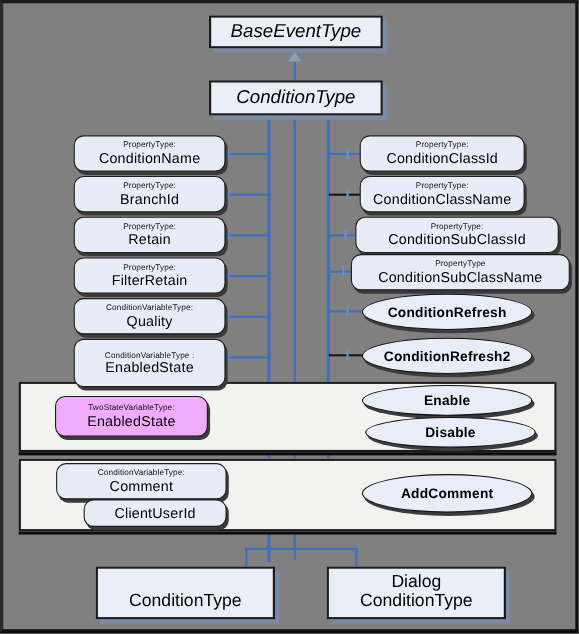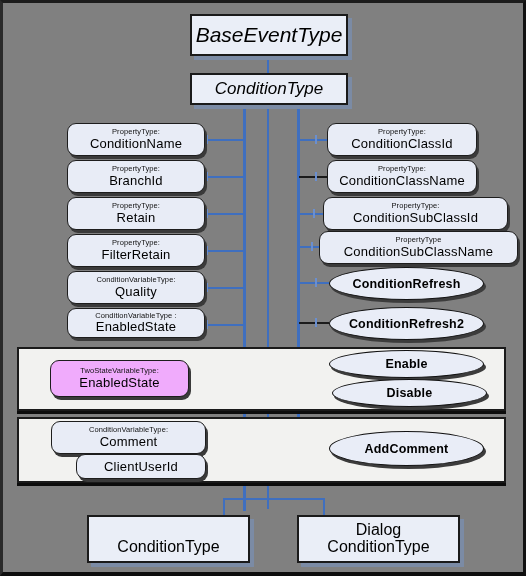--- a/index.html
+++ b/index.html
@@ -100,21 +100,21 @@
 
   <div class="vline" style="left:264px;top:40px;width:2px;height:72px;"></div>
   <div class="vline" style="left:264px;top:102px;width:2px;height:404px;"></div>
 
   <div class="vline" style="left:294px;top:102px;width:3px;height:338px;"></div>
 
   <div class="tri" style="left:257px;top:42px;">
       <i></i>
     </div>
 
-  <div class="clsbox italic" style="left:187px;top:11px;width:158px;height:42px;font-size:21px;">
+  <div class="clsbox italic" style="left:187px;top:11px;width:158px;height:30px;font-size:17px;">
     <span class="t">BaseEventType</span>
   </div>
 
   <div class="clsbox italic" style="left:187px;top:70px;width:158px;height:32px;font-size:17px;">
     <span class="t">ConditionType</span>
   </div>
 
   <div class="hline" style="left:199px;top:136px;width:43px;"></div>
   <div class="stub" style="left:203px;top:132px;"></div>
   <div class="rbox" style="left:64px;top:120px;width:138px;height:33px;">
@@ -145,21 +145,21 @@
 
   <div class="hline" style="left:199px;top:284px;width:43px;"></div>
   <div class="stub" style="left:203px;top:280px;"></div>
   <div class="rbox" style="left:64px;top:268px;width:138px;height:33px;">
     <span class="sub">ConditionVariableType:</span>
     <span class="nm">Quality</span>
   </div>
 
   <div class="hline" style="left:199px;top:321px;width:43px;"></div>
   <div class="stub" style="left:203px;top:317px;"></div>
-  <div class="rbox" style="left:64px;top:305px;width:138px;height:30px;">
+  <div class="rbox" style="left:64px;top:305px;width:138px;height:44px;">
     <span class="sub">ConditionVariableType :</span>
     <span class="nm">EnabledState</span>
   </div>
 
   <div class="hline" style="left:296px;top:136px;width:30px;"></div>
   <div class="stub" style="left:312px;top:132px;"></div>
   <div class="rbox" style="left:324px;top:120px;width:150px;height:33px;">
     <span class="sub">PropertyType:</span>
     <span class="nm">ConditionClassId</span>
   </div>

